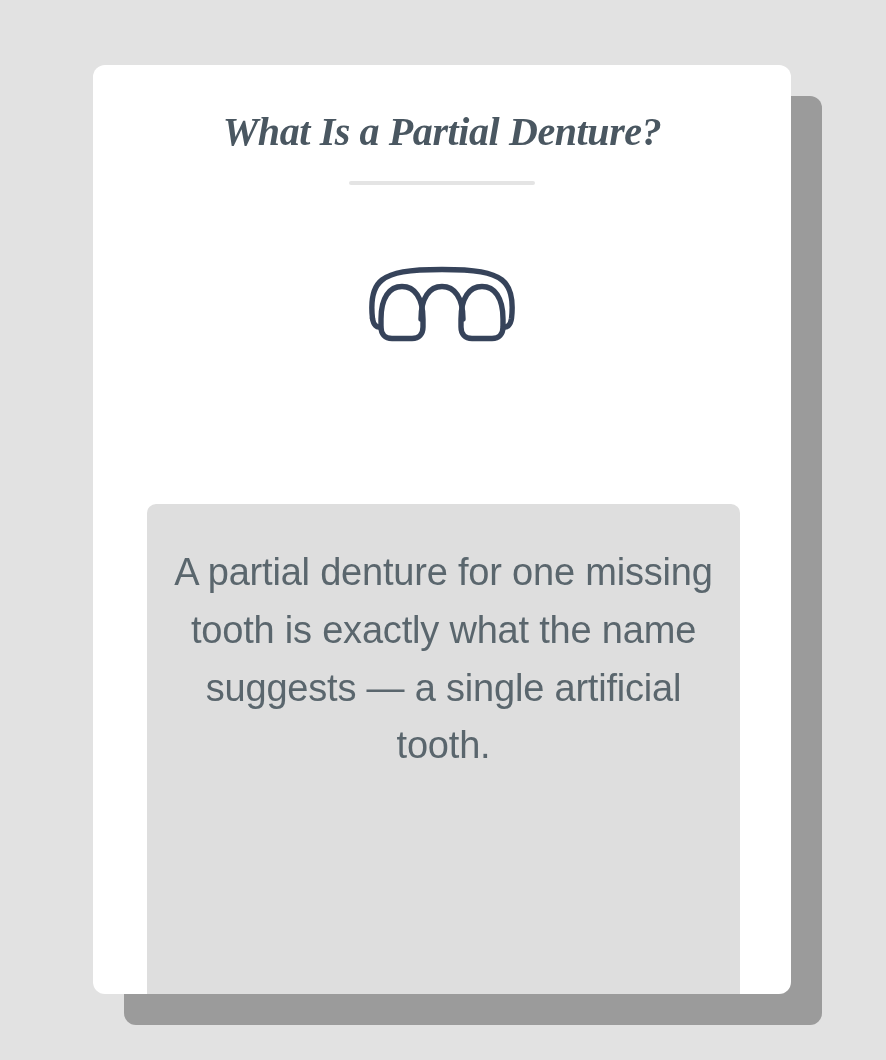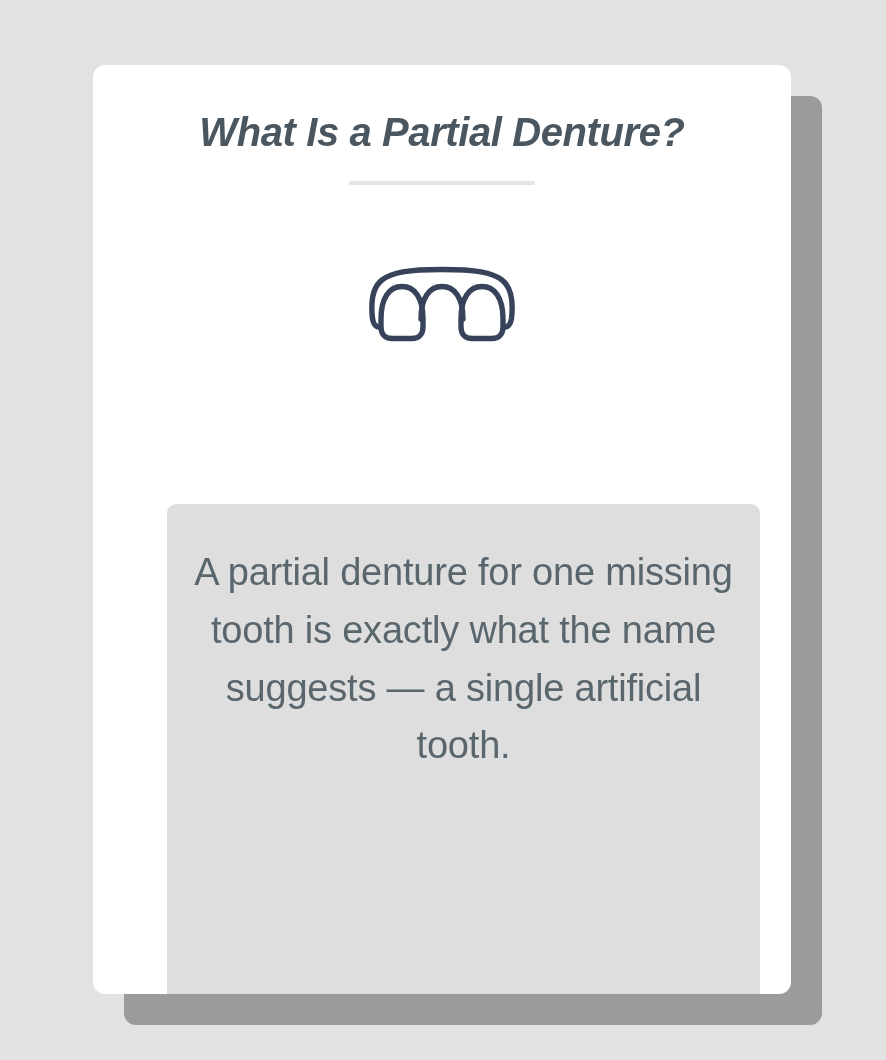--- a/index.html
+++ b/index.html
@@ -36,21 +36,21 @@
     background: #ffffff;
     border-radius: 12px;
     overflow: hidden;
     box-sizing: border-box;
   }
 
   #card-title {
     margin: 0;
     padding-top: 44px;
     text-align: center;
-    font-family: Liberation Sans, sans-serif;
+    font-family: Liberation Serif, serif;
     font-size: 40px;
     font-weight: bold;
     font-style: italic;
     letter-spacing: -0.4px;
     color: #4a5761;
     line-height: 1.15;
   }
 
   #title-divider {
     width: 186px;
@@ -75,21 +75,20 @@
   #description-panel {
     position: absolute;
     left: 54px;   
     top: 439px;   
     width: 593px; 
     height: 520px;
     background: #dedede;
     border-radius: 9px;
     box-sizing: border-box;
     padding: 40px 26px 16px 26px;
-    margin-left: 20px;
   }
 
   #description-text {
     margin: 0;
     text-align: center;
     font-family: "Liberation Sans", sans-serif;
     font-size: 38px;
     font-weight: normal;
     color: #5a666d;
     line-height: 1.52;

